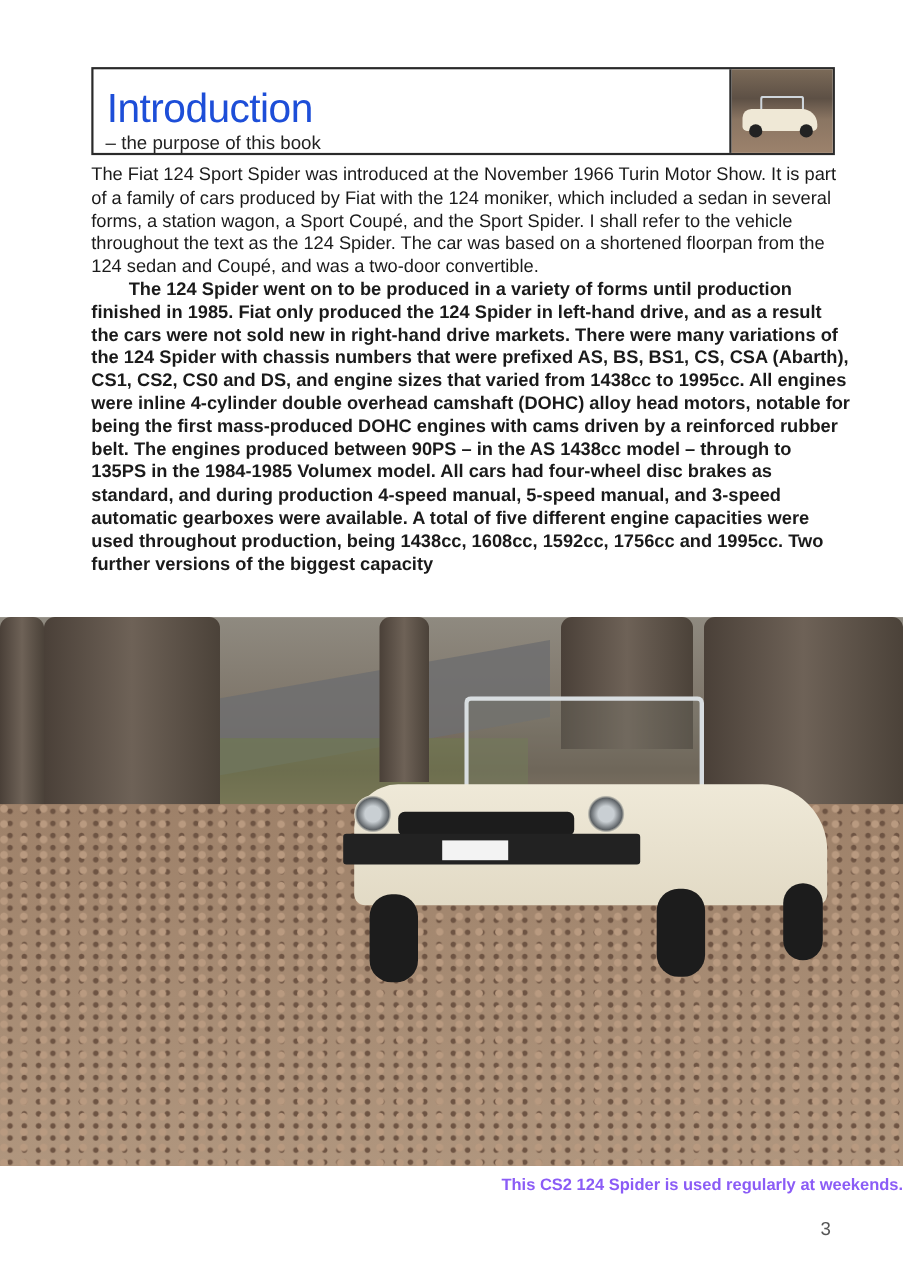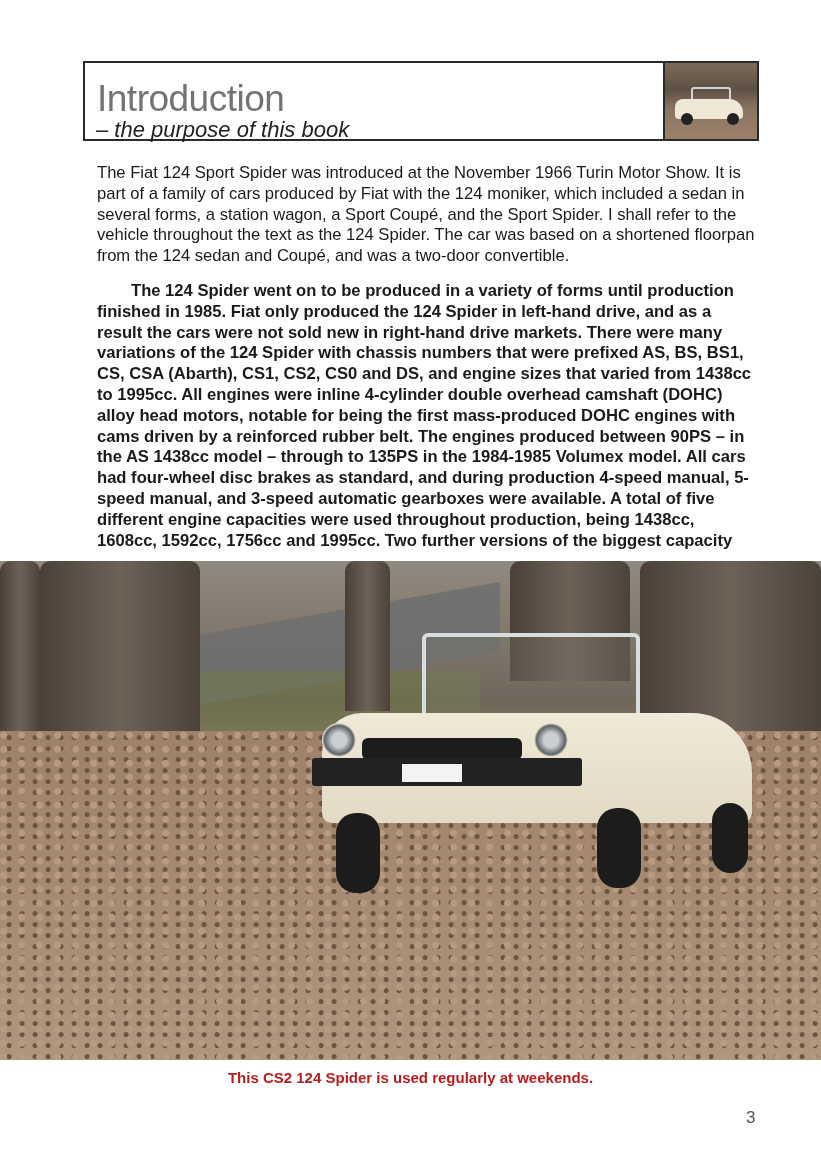--- a/index.html
+++ b/index.html
@@ -1,34 +1,34 @@
 <!DOCTYPE html>
 <html><head>
 <meta charset="utf-8">
 <style>
   html, body { margin:0; padding:0; background:#ffffff; }
   body { width:821px; height:1150px; position:relative; overflow:hidden;
          font-family:"Liberation Sans", sans-serif; color:#1a1a1a; }
   .header-box { position:absolute; left:83px; top:61px; width:676px; height:80px;
                 border:2px solid #2a2a2a; box-sizing:border-box; background:#fff; }
-  .title { position:absolute; left:12px; top:16px; font-size:37px; color:#737373;
+  .title { position:absolute; left:12px; top:16px; font-size:37px; color:#1d4ed8;
            font-weight:normal; letter-spacing:-0.5px; line-height:40px; margin:0; }
-  .subtitle { position:absolute; left:11px; top:58px; font-size:22px; color:#222; line-height:18px;font-style:italic; }
+  .subtitle { position:absolute; left:11px; top:58px; font-size:17px; color:#222; line-height:18px; }
   .thumb { position:absolute; right:0; top:0; width:92px; height:76px; overflow:hidden;
            border-left:2px solid #2a2a2a;
            background:linear-gradient(180deg,#7b6a58 0%,#5d5045 35%,#8a7562 60%,#9c826c 100%); }
   .thumb .car-body { position:absolute; left:10px; top:36px; width:68px; height:20px;
            background:#efe8d6; border-radius:8px 14px 4px 4px; }
   .thumb .ws { position:absolute; left:26px; top:24px; width:36px; height:14px;
            border:2px solid #cfd6dc; border-bottom:none; border-radius:3px 3px 0 0; }
   .thumb .w1,.thumb .w2 { position:absolute; top:50px; width:12px; height:12px; border-radius:50%; background:#222; }
   .thumb .w1 { left:16px; } .thumb .w2 { left:62px; }
   .body-text { position:absolute; left:83px; top:149px; width:690px; font-size:16.6px;
                line-height:20.8px; color:#1a1a1a; }
-  .body-text p { margin:14px; }
+  .body-text p { margin:0; }
   .body-text p.indent { text-indent:34px;font-weight:bold; }
   .photo { position:absolute; left:0; top:561px; width:821px; height:499px; overflow:hidden;
            background:linear-gradient(180deg,#8f8a80 0%,#7d7468 18%,#6a5e50 28%,#9a8470 40%,#a78b73 55%,#9f836b 75%,#a58a72 100%); }
   .photo .road { position:absolute; left:170px; top:50px; width:330px; height:70px;
            background:#6f6f70; transform:skewY(-10deg); opacity:0.85; }
   .photo .grass { position:absolute; left:180px; top:110px; width:300px; height:60px; background:#6f7a4e; opacity:0.6; }
   .photo .tree { position:absolute; background:linear-gradient(90deg,#4a4038,#6e6257,#4b4239); border-radius:10px 10px 0 0; }
   .photo .leaves { position:absolute; left:0; top:170px; width:821px; height:329px;
            background:
              radial-gradient(circle at 20% 30%, #b99a80 0 3px, transparent 4px) 0 0/18px 14px,
@@ -40,22 +40,22 @@
            background:linear-gradient(180deg,#efe9d8,#e2dac5); border-radius:40px 60px 10px 10px; }
   .car .glass { position:absolute; left:110px; top:10px; width:210px; height:80px;
            border:4px solid #d8dde0; border-bottom:none; border-radius:6px 6px 0 0;
            background:rgba(120,120,110,0.35); }
   .car .grille { position:absolute; left:50px; top:115px; width:160px; height:22px; background:#1c1c1c; border-radius:6px; }
   .car .bumper { position:absolute; left:0; top:135px; width:270px; height:28px; background:#222; border-radius:3px; }
   .car .plate { position:absolute; left:90px; top:141px; width:60px; height:18px; background:#f3f3f3; }
   .car .lamp { position:absolute; top:100px; width:34px; height:34px; border-radius:50%;
            background:radial-gradient(circle,#c9cfd3 30%,#5d6266 60%,#e9e4d3 70%); }
   .car .wheel { position:absolute; width:44px; height:80px; background:#1c1c1c; border-radius:20px; }
-  .caption { position:absolute; left:0; width:821px; top:1069px; text-align:center;
-             font-size:15px; font-weight:bold; color:#b91c1c; }
+  .caption { position:absolute; left:0; width:821px; top:1069px; text-align:right;
+             font-size:15px; font-weight:bold; color:#8b5cf6; }
   .page-num { position:absolute; left:746px; top:1108px; font-size:17px; color:#555; }
 </style>
 </head>
 <body>
 
 <div class="header-box">
   <h1 class="title">Introduction</h1>
   <div class="subtitle">– the purpose of this book</div>
   <div class="thumb" title="Cream Fiat 124 Spider thumbnail">
     <div class="ws"></div>

